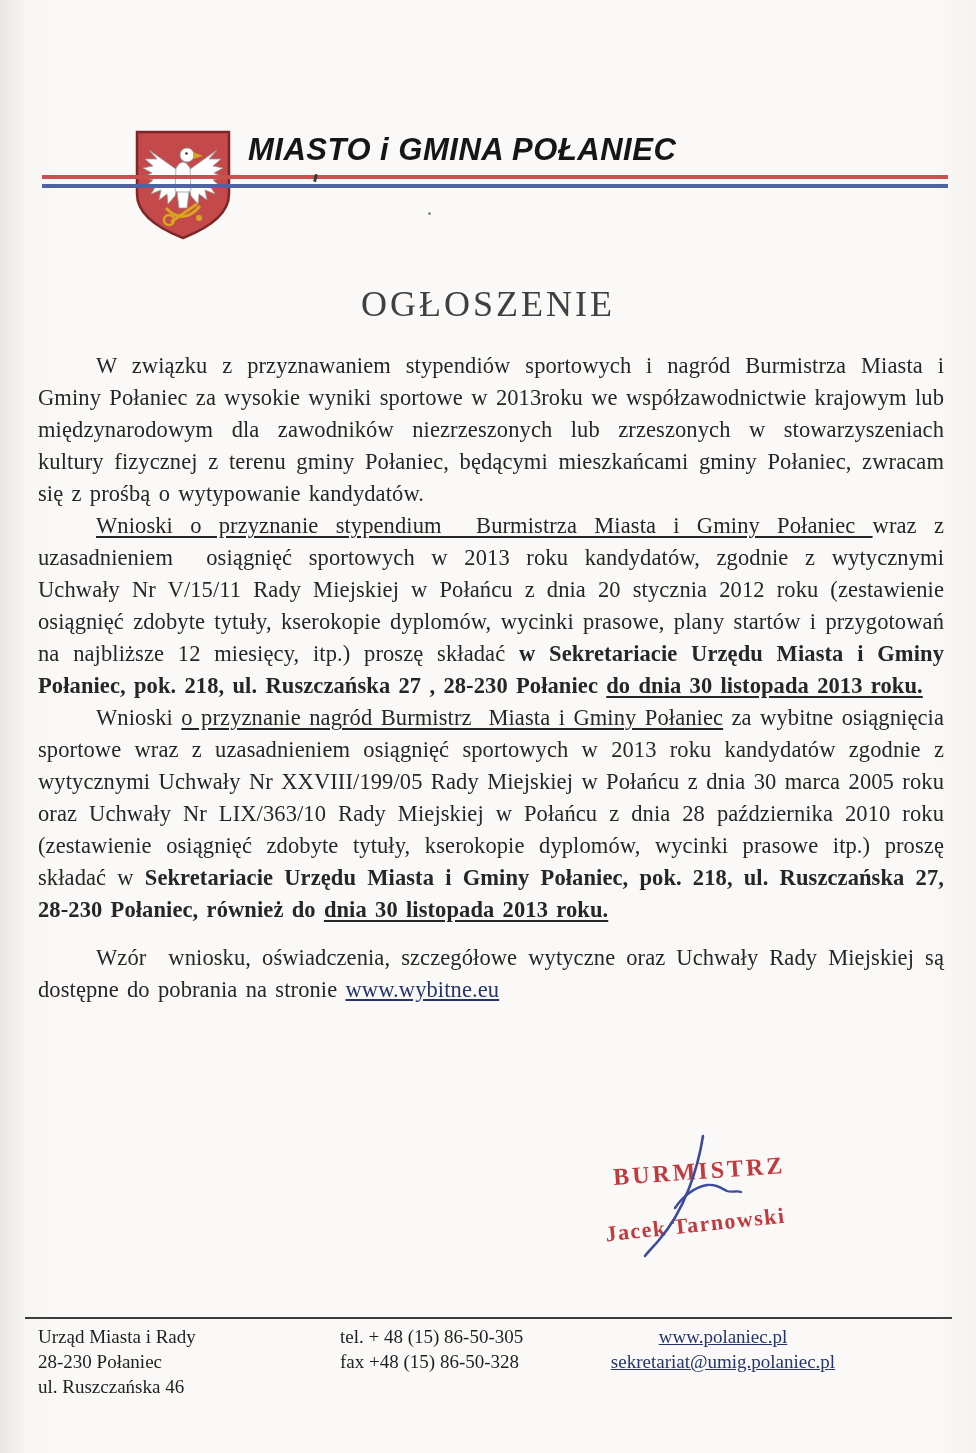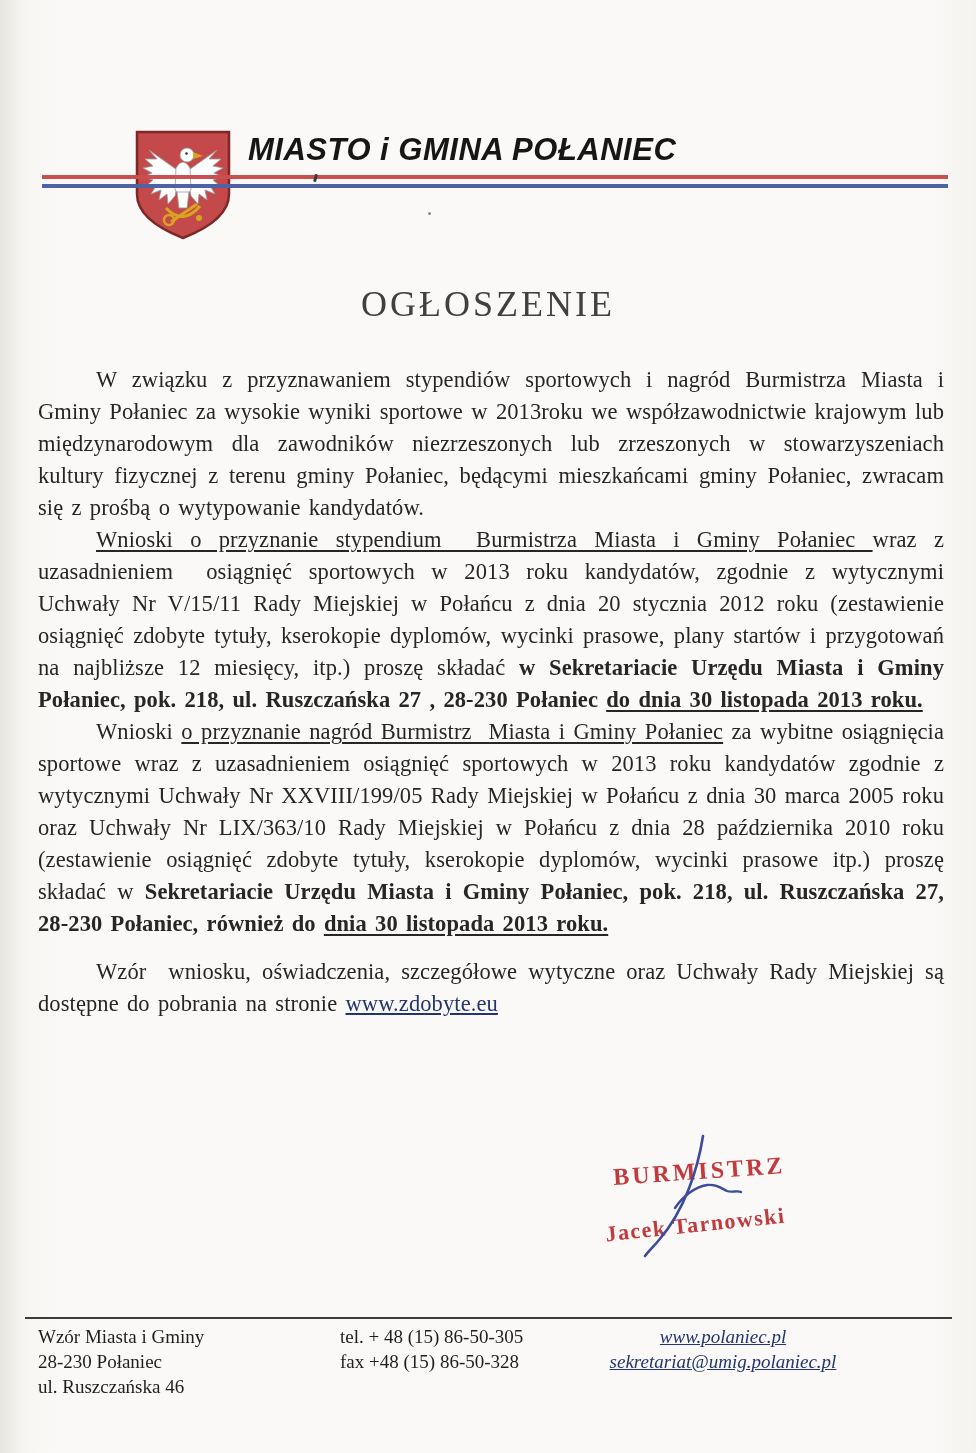--- a/index.html
+++ b/index.html
@@ -19,21 +19,21 @@
   .rule-red{position:absolute;left:42px;top:175px;width:906px;height:4px;background:var(--line_red,#cb4f4f);}
   .rule-blue{position:absolute;left:42px;top:184px;width:906px;height:4px;background:var(--line_blue,#4f63a4);}
   .artifact-1{position:absolute;left:314px;top:174px;width:3px;height:8px;background:#3a3a3a;transform:rotate(14deg);border-radius:1px;}
   .artifact-2{position:absolute;left:428px;top:212px;width:3px;height:3px;background:#8a8a8a;border-radius:50%;}
   
   .doc-title{
     position:absolute;left:0;top:283px;width:100%;text-align:center;margin:0;
     font-size:36px;font-weight:400;letter-spacing:3px;color:#404040;
   }
   
-  .content{position:absolute;left:38px;top:364px;width:906px;}
+  .content{position:absolute;left:38px;top:350px;width:906px;}
   .para{
     margin:0;text-align:justify;text-indent:58px;
     font-size:22.5px;line-height:32px;word-spacing:2.5px;letter-spacing:.1px;color:#262626;
   }
   .para .b{font-weight:bold;}
   .para .u{text-decoration:underline;text-decoration-thickness:2px;text-underline-offset:3px;}
   .para .link{color:var(--link_blue,#24356d);text-decoration:underline;cursor:pointer;}
   .gap-lg{margin-top:26px;}
   .gap-sm{margin-top:16px;}
   
@@ -46,21 +46,21 @@
     position:absolute;left:20px;top:84px;display:inline-block;transform:rotate(-6deg);
     color:var(--stamp_red,#c23a3e);font-weight:bold;font-size:22px;letter-spacing:1.5px;white-space:nowrap;
   }
   .pen{position:absolute;left:0;top:0;}
   
   .footer-rule{position:absolute;left:25px;top:1317px;width:927px;height:2px;background:#3c3c3c;}
   .footer{position:absolute;left:0;top:1324px;width:976px;font-size:19px;line-height:25px;color:#1f1f1f;}
   .f-col{position:absolute;top:0;}
   .f-address{left:38px;}
   .f-phone{left:340px;}
-  .f-links{left:598px;width:250px;text-align:center;font-style:italic;}
+  .f-links{left:598px;width:250px;text-align:center;}
   .f-links .flink{color:var(--link_blue,#24356d);text-decoration:underline;cursor:pointer;}
 </style>
 </head>
 <body>
 
 <div class="page">
 
   <div class="crest">
     <svg viewBox="0 0 100 114" width="100" height="114" aria-hidden="true">
       <path d="M4 4 H96 V66 Q96 92 50 110 Q4 92 4 66 Z" fill="#c4494a" stroke="#7e2727" stroke-width="2.5"></path>
@@ -86,36 +86,36 @@
   <div class="rule-blue"></div>
   <div class="artifact-1"></div>
   <div class="artifact-2"></div>
 
   <h1 class="doc-title">OGŁOSZENIE</h1>
 
   <div class="content" id="paragraph-host">
       <p class="para"><span>W związku z przyznawaniem stypendiów sportowych i nagród Burmistrza Miasta i Gminy Połaniec za wysokie wyniki sportowe w 2013roku we współzawodnictwie krajowym lub międzynarodowym dla zawodników niezrzeszonych lub zrzeszonych w stowarzyszeniach kultury fizycznej z terenu gminy Połaniec, będącymi mieszkańcami gminy Połaniec, zwracam się z prośbą o wytypowanie kandydatów.</span></p>
       <p class="para"><span class="u">Wnioski o przyznanie stypendium &nbsp;Burmistrza Miasta i Gminy Połaniec </span><span>wraz z uzasadnieniem &nbsp;osiągnięć sportowych w 2013 roku kandydatów, zgodnie z wytycznymi Uchwały Nr V/15/11 Rady Miejskiej w Połańcu z dnia 20 stycznia 2012 roku (zestawienie osiągnięć zdobyte tytuły, kserokopie dyplomów, wycinki prasowe, plany startów i przygotowań na najbliższe 12 miesięcy, itp.) proszę składać </span><span class="b">w Sekretariacie Urzędu Miasta i Gminy Połaniec, pok. 218, ul. Ruszczańska 27 , 28-230 Połaniec </span><span class="b u">do dnia 30 listopada 2013 roku.</span></p>
       <p class="para"><span>Wnioski </span><span class="u">o przyznanie nagród Burmistrz &nbsp;Miasta i Gminy Połaniec</span><span> za wybitne osiągnięcia sportowe wraz z uzasadnieniem osiągnięć sportowych w 2013 roku kandydatów zgodnie z wytycznymi Uchwały Nr XXVIII/199/05 Rady Miejskiej w Połańcu z dnia 30 marca 2005 roku oraz Uchwały Nr LIX/363/10 Rady Miejskiej w Połańcu z dnia 28 października 2010 roku (zestawienie osiągnięć zdobyte tytuły, kserokopie dyplomów, wycinki prasowe itp.) proszę składać w </span><span class="b">Sekretariacie Urzędu Miasta i Gminy Połaniec, pok. 218, ul. Ruszczańska 27, 28-230 Połaniec, również do </span><span class="b u">dnia 30 listopada 2013 roku.</span></p>
-      <p class="para gap-sm"><span>Wzór &nbsp;wniosku, oświadczenia, szczegółowe wytyczne oraz Uchwały Rady Miejskiej są dostępne do pobrania na stronie </span><span class="link">www.zdobyte.eu</span></p>
+      <p class="para gap-sm"><span>Wzór &nbsp;wniosku, oświadczenia, szczegółowe wytyczne oraz Uchwały Rady Miejskiej są dostępne do pobrania na stronie </span><span class="link">www.wybitne.eu</span></p>
     </div>
 
   <div class="signature">
     <span class="stamp-role">BURMISTRZ</span>
     <span class="stamp-name">Jacek Tarnowski</span>
     <svg class="pen" width="220" height="150" viewBox="0 0 220 150" aria-hidden="true">
       <path d="M118 8 C113 40 100 82 74 112 C69 118 64 123 60 128" fill="none" stroke="#3d4b9c" stroke-width="2.6" stroke-linecap="round"></path>
       <path d="M90 80 C98 68 110 59 122 57 C131 56 136 60 142 63 C147 65 152 62 156 64" fill="none" stroke="#3d4b9c" stroke-width="2.4" stroke-linecap="round"></path>
     </svg>
   </div>
 
   <div class="footer-rule"></div>
   <div class="footer">
     <div class="f-col f-address">
-      <div>Wzór Miasta i Gminy</div>
+      <div>Urząd Miasta i Rady</div>
       <div>28-230 Połaniec</div>
       <div>ul. Ruszczańska 46</div>
     </div>
     <div class="f-col f-phone">
       <div>tel. + 48 (15) 86-50-305</div>
       <div>fax +48 (15) 86-50-328</div>
     </div>
     <div class="f-col f-links">
       <div><span class="flink">www.polaniec.pl</span></div>
       <div><span class="flink">sekretariat@umig.polaniec.pl</span></div>

